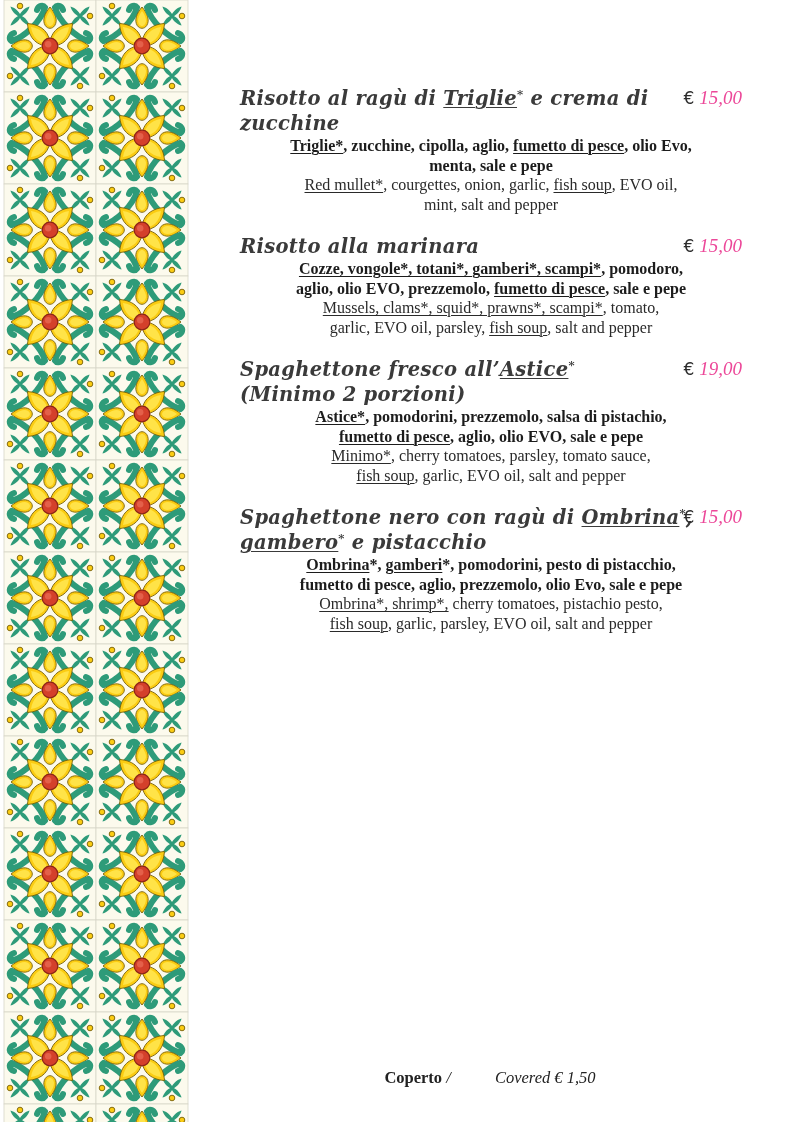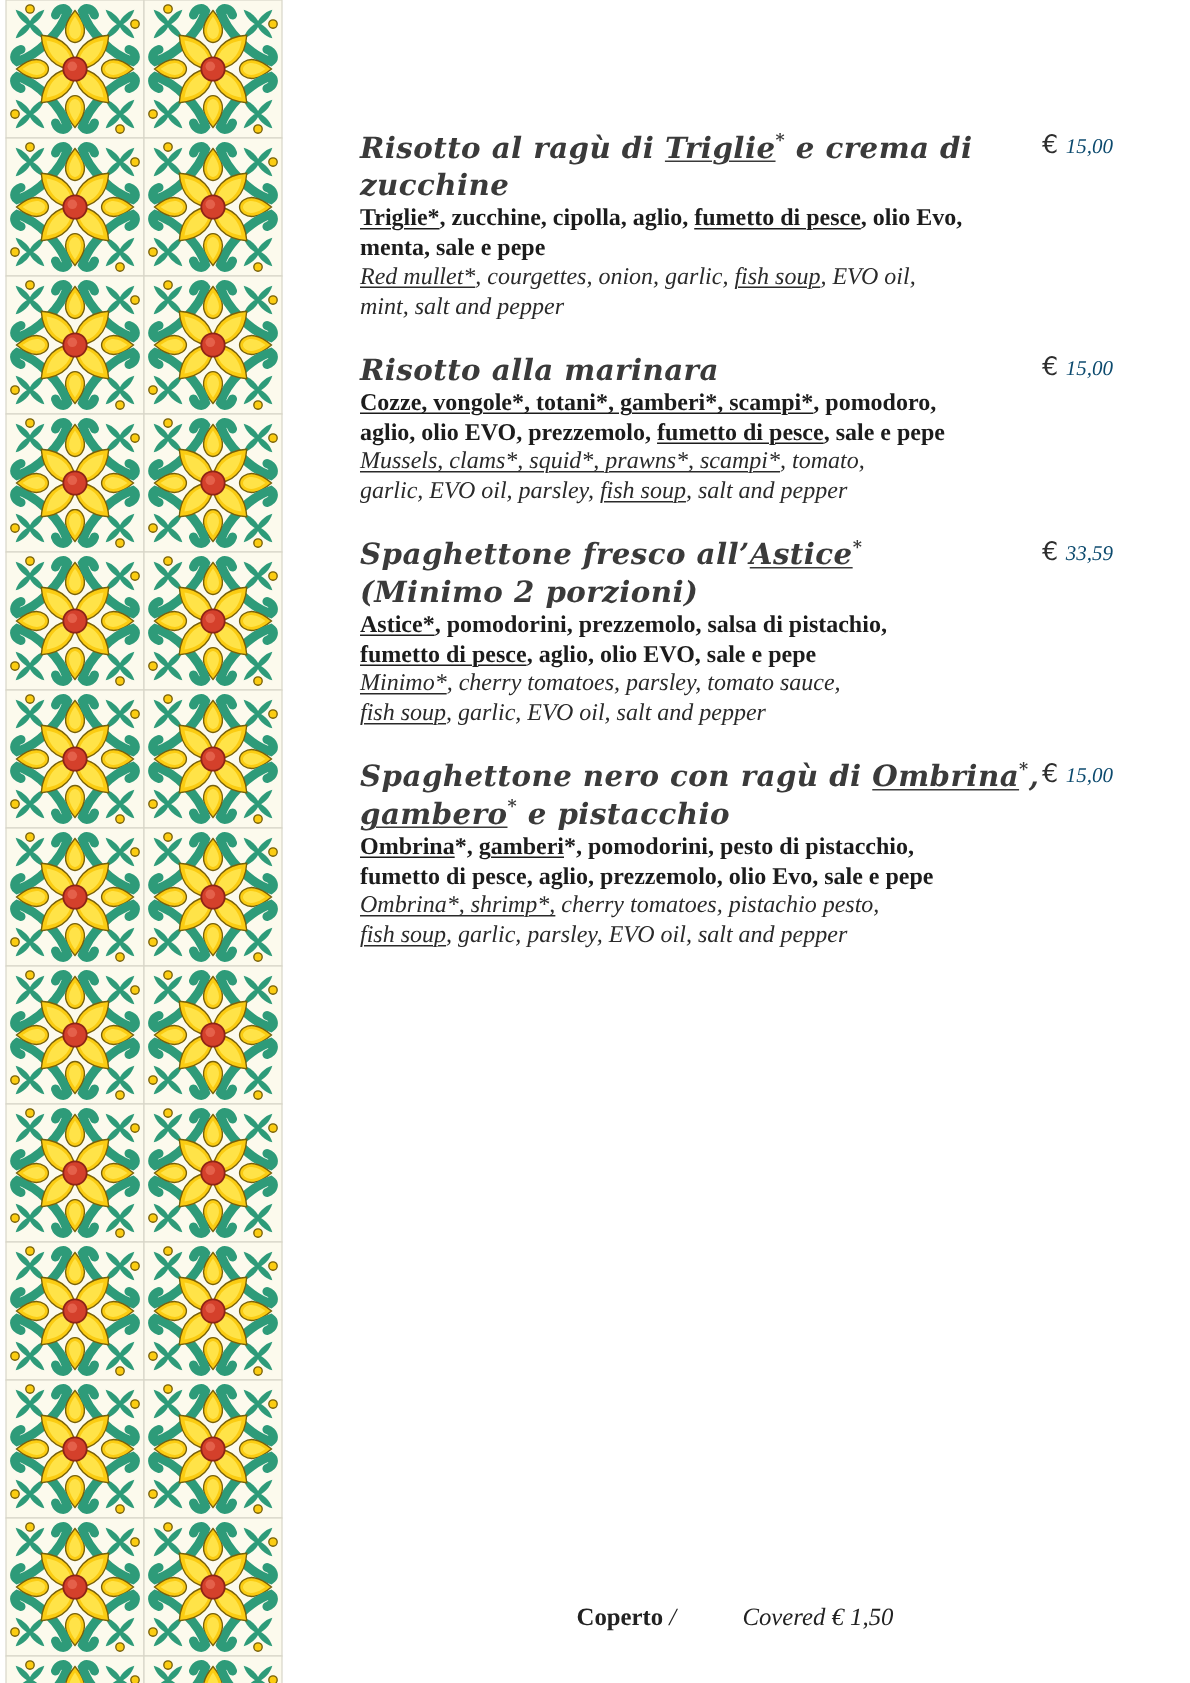--- a/index.html
+++ b/index.html
@@ -15,29 +15,29 @@
   .t-yel{fill:var(--tile-yellow);stroke:var(--tile-yellow-outline);stroke-width:.9;}
   .t-yel-hi{fill:var(--tile-yellow-hi);stroke:none;}
   .t-red{fill:var(--tile-red);stroke:var(--tile-red-dark);stroke-width:1.2;}
   .t-red-hi{fill:var(--tile-red-hi);}
 
   
   .content{position:absolute;left:240px;top:86px;width:502px;color:#1f1f1f;}
   .menu-item{position:relative;margin-bottom:20px;}
   .title-line{font-family:"DejaVu Serif",serif;font-style:italic;font-weight:700;
               font-size:19.5px;line-height:25px;color:#3a3a3a;letter-spacing:.3px;}
-  .line{font-size:16px;line-height:19.5px;}
+  .line{font-size:16px;line-height:19.5px;text-align:center;}
   .line.it{font-weight:700;color:#1c1c1c;}
-  .line.en{font-style:italic;color:#2a2a2a;}
+  .line.en{color:#2a2a2a;}
   .u{text-decoration:underline;text-underline-offset:2px;text-decoration-thickness:1px;}
   .sup{font-size:60%;vertical-align:super;line-height:0;}
   .price{position:absolute;right:0;top:1px;white-space:nowrap;}
   .euro{font-family:"DejaVu Sans",sans-serif;font-size:17px;color:#2d2d2d;}
-  .amount{font-family:"Liberation Serif",serif;font-style:italic;font-size:14px;
-          color:#0c4a6e;margin-left:5px;}
+  .amount{font-family:"Liberation Serif",serif;font-style:italic;font-size:19px;
+          color:#ec4899;margin-left:5px;}
 
   
   .footer{position:absolute;left:240px;top:1068px;width:500px;text-align:center;
           font-size:16.5px;color:#222;}
   .footer .it{font-weight:700;font-style:normal;text-align:center;}
   .footer .en{font-style:italic;margin-left:40px;}
   .footer .sep{font-style:italic;}
 </style>
 </head>
 <body>
@@ -140,21 +140,21 @@
           <div class="line en"><span>garlic, EVO oil, parsley, </span><span class="u">fish soup</span><span>, salt and pepper</span></div>
         </div>
     </div>
 
     <div class="menu-item">
       <div class="titles">
           <div class="title-line"><span>Spaghettone fresco all’</span><span class="u">Astice</span><span class="sup">*</span></div>
           <div class="title-line"><span>(Minimo 2 porzioni)</span></div>
         </div>
       <div class="price">
-        <span class="euro">€</span><span class="amount">33,59</span>
+        <span class="euro">€</span><span class="amount">19,00</span>
       </div>
       <div class="body-it">
           <div class="line it"><span class="u">Astice*</span><span>, pomodorini, prezzemolo, salsa di pistachio,</span></div>
           <div class="line it"><span class="u">fumetto di pesce</span><span>, aglio, olio EVO, sale e pepe</span></div>
         </div>
       <div class="body-en">
           <div class="line en"><span class="u">Minimo*</span><span>, cherry tomatoes, parsley, tomato sauce,</span></div>
           <div class="line en"><span class="u">fish soup</span><span>, garlic, EVO oil, salt and pepper</span></div>
         </div>
     </div>

